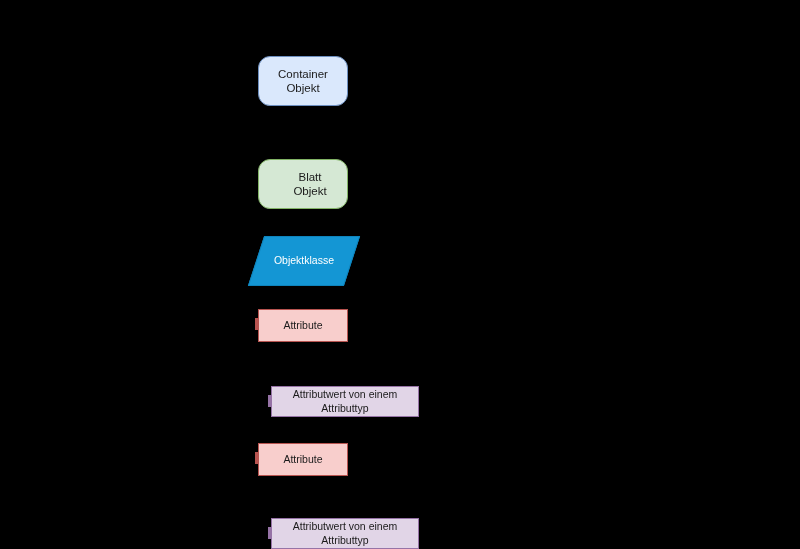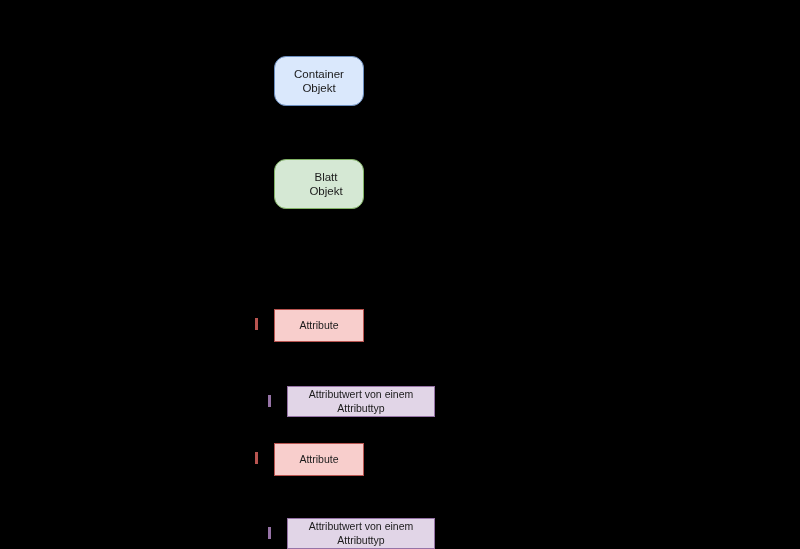--- a/index.html
+++ b/index.html
@@ -16,21 +16,20 @@
     font-family: "Liberation Sans", "DejaVu Sans", sans-serif;
   }
   .node {
     position: absolute;
     box-sizing: border-box;
     display: flex;
     align-items: center;
     justify-content: center;
     text-align: center;
     line-height: 1.25;
-    margin-left: 16px;
   }
   .node-label {
     display: block;
     white-space: pre-line;
     padding: 0 4px;
   }
 
   
   .shape-container-object {
     left: 258px;
@@ -142,20 +141,24 @@
   <div class="node shape-container-object">
     <span class="node-label">Container
 Objekt</span>
   </div>
 
   <div class="node shape-leaf-object">
     <span class="node-label">Blatt
 Objekt</span>
   </div>
 
+  <div class="node shape-object-class">
+    <span class="para-bg"></span>
+    <span class="node-label">Objektklasse</span>
+  </div>
 
   <div class="stub" style="left:255px; top:318px;"></div>
   <div class="node shape-attribute">
     <span class="node-label">Attribute</span>
   </div>
 
   <div class="stub stub-purple" style="left:268px; top:395px;"></div>
   <div class="node shape-attribute-value">
     <span class="node-label">Attributwert von einem Attributtyp</span>
   </div>

